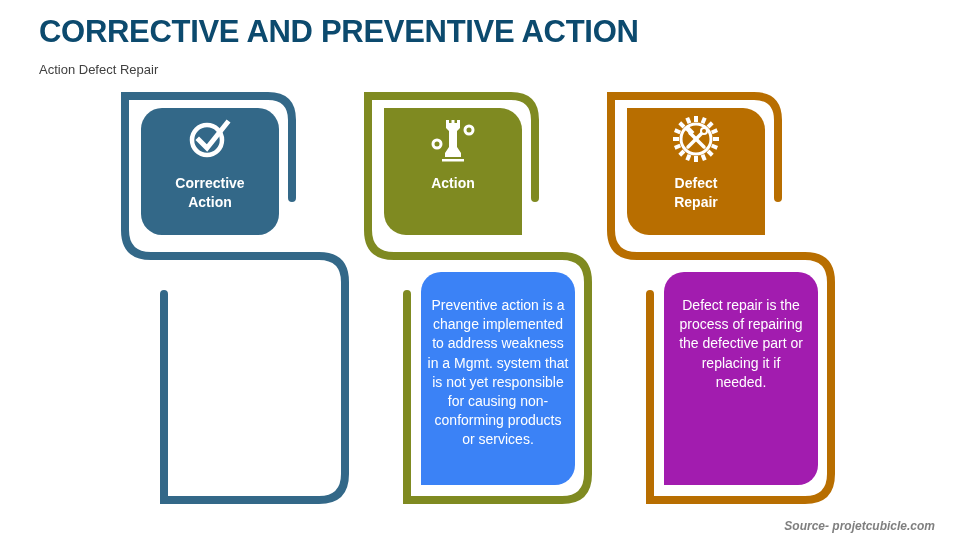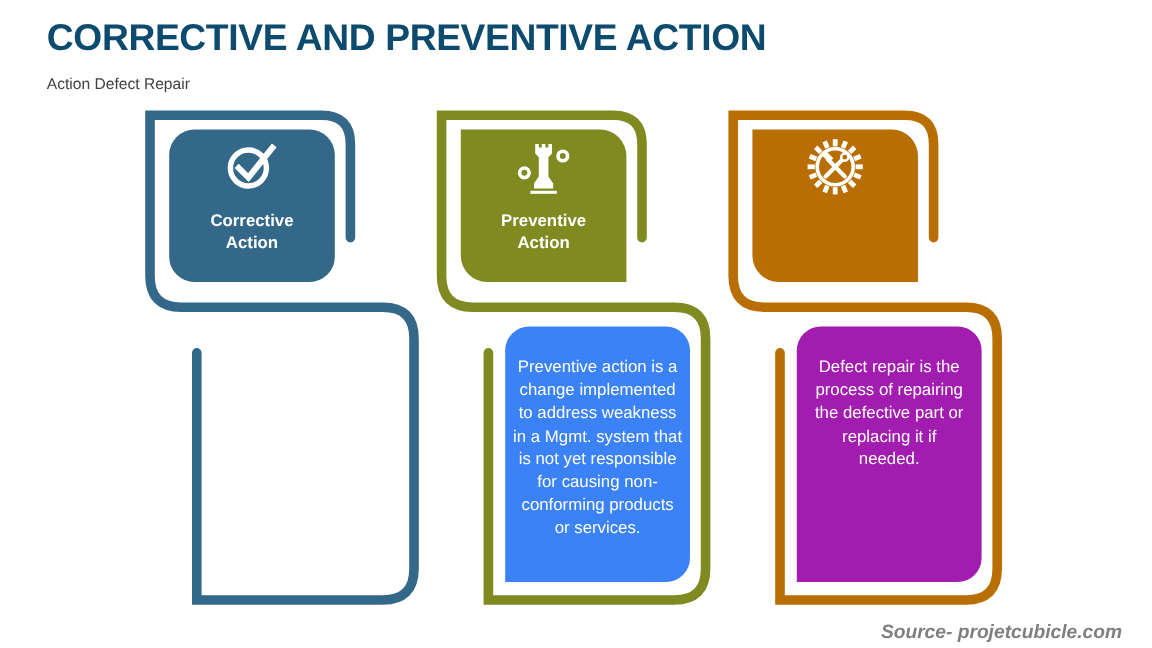--- a/index.html
+++ b/index.html
@@ -11,21 +11,21 @@
     position: absolute; left: 39px; top: 14px;
     font-size: 31px; font-weight: bold; color: #0c4a6e; letter-spacing: -0.3px;
     white-space: nowrap;
   }
   .subtitle {
     position: absolute; left: 39px; top: 62px;
     font-size: 13px; color: #404040; white-space: nowrap;
   }
   .source {
     position: absolute; right: 25px; top: 519px;
-    font-size: 16px; font-weight: bold; font-style: italic; color: #7f7f7f; white-space: nowrap;
+    font-size: 12px; font-weight: bold; font-style: italic; color: #7f7f7f; white-space: nowrap;
   }
   .card { position: absolute; top: 0; width: 250px; height: 540px; }
   .card svg.frame { position: absolute; left: 0; top: 0; }
   .head-box {
     position: absolute; left: 22px; top: 108px; width: 138px; height: 127px;
     border-radius: 0 22px 0 22px;
     color: #fff; text-align: center;
   }
   .head-icon { position: absolute; left: 44px; top: 6px; width: 50px; height: 50px; }
   .head-label {
@@ -70,21 +70,20 @@
     <path d="M 173 198 L 173 120 Q 173 96 149 96 L 6 96 L 6 230 Q 6 256 32 256 L 200 256 Q 226 256 226 282 L 226 474 Q 226 500 200 500 L 45 500 L 45 294" fill="none" stroke="#7F8A21" stroke-width="8" stroke-linecap="round" stroke-linejoin="miter"></path>
   </svg>
   <div class="head-box" style="background:#7F8A21;">
     <svg class="head-icon" viewBox="0 0 50 50">
       <circle cx="9" cy="30" r="4" fill="none" stroke="#fff" stroke-width="3"></circle>
       <circle cx="41" cy="16" r="4" fill="none" stroke="#fff" stroke-width="3"></circle>
       <path d="M 18 6 L 18 14 L 21 17 L 21 33 L 17 39 L 17 43 L 33 43 L 33 39 L 29 33 L 29 17 L 32 14 L 32 6 L 29 6 L 29 9 L 26.5 9 L 26.5 6 L 23.5 6 L 23.5 9 L 21 9 L 21 6 Z" fill="#fff"></path>
       <rect x="14" y="45" width="22" height="2.5" fill="#fff"></rect>
     </svg>
     <div class="head-label">
-      <div>Preventive</div>
       <div>Action</div>
     </div>
   </div>
   <div class="body-box" style="background:#3b82f6;">
     <div class="body-text">Preventive action is a change implemented to address weakness in a Mgmt. system that is not yet responsible for causing non-conforming products or services.</div>
   </div>
 </div>
 
 <div class="card" style="left:605px;">
   <svg class="frame" width="250" height="540" viewBox="0 0 250 540">
@@ -109,19 +108,23 @@
         <rect x="23" y="2" width="4" height="6" transform="rotate(247.5 25 25)"></rect>
         <rect x="23" y="2" width="4" height="6" transform="rotate(292.5 25 25)"></rect>
         <rect x="23" y="2" width="4" height="6" transform="rotate(337.5 25 25)"></rect>
       </g>
       <circle cx="25" cy="25" r="15" fill="none" stroke="#fff" stroke-width="3"></circle>
       <line x1="17" y1="33" x2="33" y2="17" stroke="#fff" stroke-width="3.5" stroke-linecap="round"></line>
       <line x1="19" y1="19" x2="33" y2="33" stroke="#fff" stroke-width="3.5" stroke-linecap="round"></line>
       <rect x="14" y="14" width="9" height="5" fill="#fff" transform="rotate(45 18.5 16.5)"></rect>
       <circle cx="33" cy="17" r="3" fill="#B86E00" stroke="#fff" stroke-width="2"></circle>
     </svg>
+    <div class="head-label">
+      <div>Defect</div>
+      <div>Repair</div>
+    </div>
   </div>
   <div class="body-box" style="background:#a21caf;">
     <div class="body-text" style="left:14px;right:14px;">Defect repair is the process of repairing the defective part or replacing it if needed.</div>
   </div>
 </div>
 
 <div class="source">Source- projetcubicle.com</div>
 
 </body></html>

